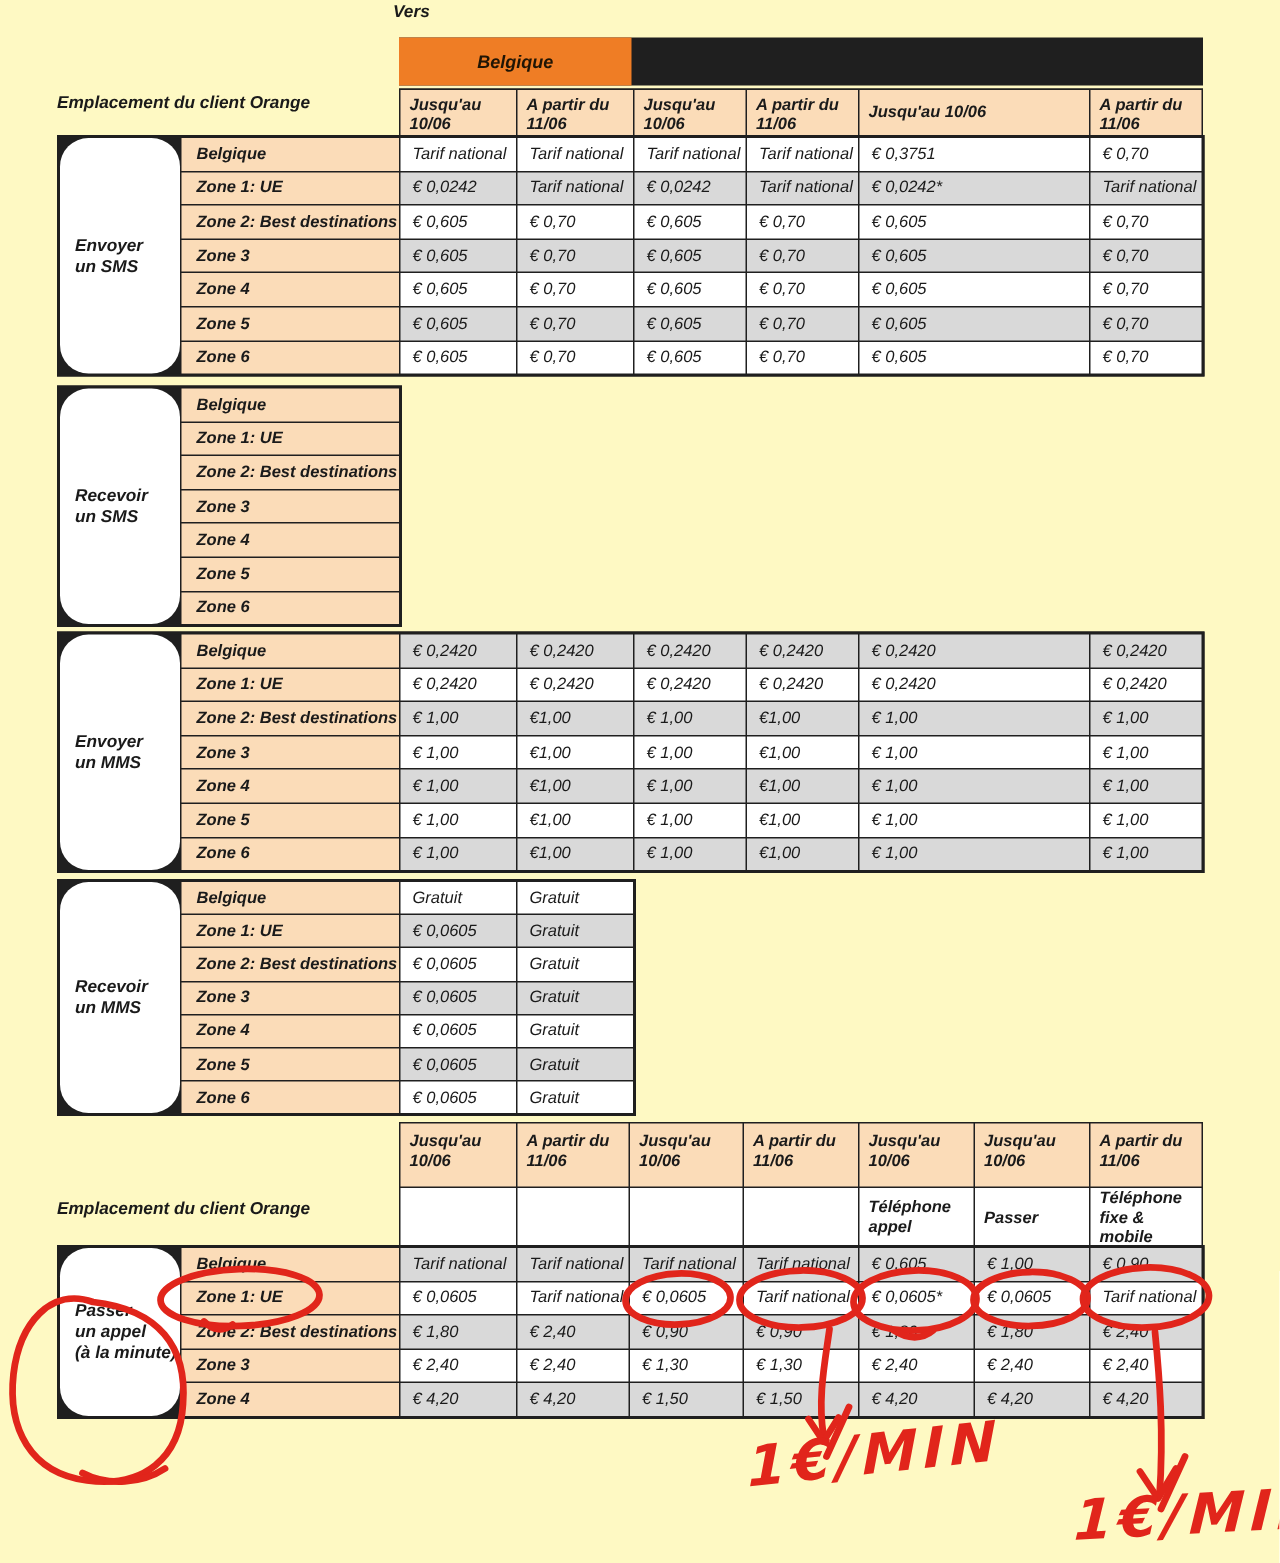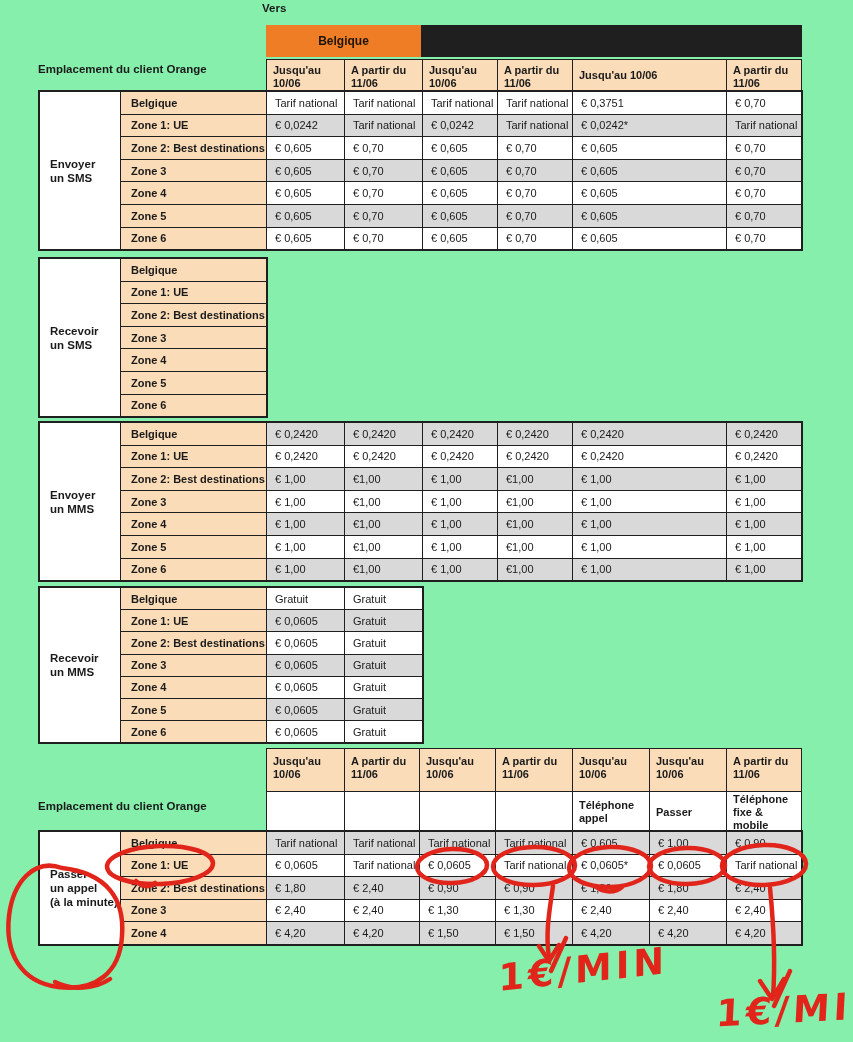--- a/index.html
+++ b/index.html
@@ -1,37 +1,37 @@
 <!DOCTYPE html>
 <html><head>
 <meta charset="utf-8">
 <style>
   html,body{margin:0;padding:0;background:#fff;}
-  #page{position:relative;width:853px;height:1042px;background:#86efac;overflow:hidden;
-        font-family:"Liberation Sans",sans-serif;color:#1a1a1a;}
+  #page{position:relative;width:853px;height:1042px;background:#fef9c3;overflow:hidden;
+        font-family:"Liberation Sans",sans-serif;color:#1a1a1a;font-style:italic;}
   .abs{position:absolute;}
   .lbl{font-weight:bold;font-size:11.5px;color:#1a1a1a;}
 
   
   #top-header{left:266px;top:25px;}
   .orange-row{display:grid;grid-template-columns:77px 77px 74px 74px 153px 74px;gap:1px;
               background:#1f1f1f;height:32px;margin-bottom:2px;}
   .orange-row .grp{background:#ef7d25;display:flex;align-items:center;justify-content:center;
                    font-weight:bold;font-size:12px;color:#201505;}
   .g1{grid-column:1/span 2}.g2{grid-column:3/span 2}.g3{grid-column:5/span 2}
   .peach-row{display:grid;grid-template-columns:77px 77px 74px 74px 153px 74px;gap:1px;
              background:#1f1f1f;border:1px solid #1f1f1f;grid-auto-rows:31px;}
   .peach-row .hc{background:#fbdcb8;font-weight:bold;font-size:11px;line-height:13px;
                  padding:4px 0 0 6px;box-sizing:border-box;}
   .peach-row .hc.wide{display:flex;align-items:center;padding-top:0;}
 
   
   .sec{position:absolute;display:grid;gap:1px;background:#1f1f1f;border:2px solid #1f1f1f;}
   .sec .cat{background:#fff;display:flex;align-items:center;padding-left:10px;
-            font-weight:bold;font-size:11.5px;white-space:pre-line;line-height:14px;}
+            font-weight:bold;font-size:11.5px;white-space:pre-line;line-height:14px;border-radius:19px;}
   .sec .zone{background:#fbdcb8;display:flex;align-items:center;padding-left:10px;
              font-weight:bold;font-size:11px;white-space:nowrap;}
   .sec .cell{background:#fff;display:flex;align-items:center;padding-left:8px;
              font-size:11px;white-space:nowrap;}
   .sec .cell.shaded{background:#d9d9d9;}
 
   
   #bottom-header{left:266px;top:748px;display:grid;gap:1px;background:#1f1f1f;
                  border:1px solid #1f1f1f;
                  grid-template-columns:77px 74px 75px 76px 76px 76px 74px;

